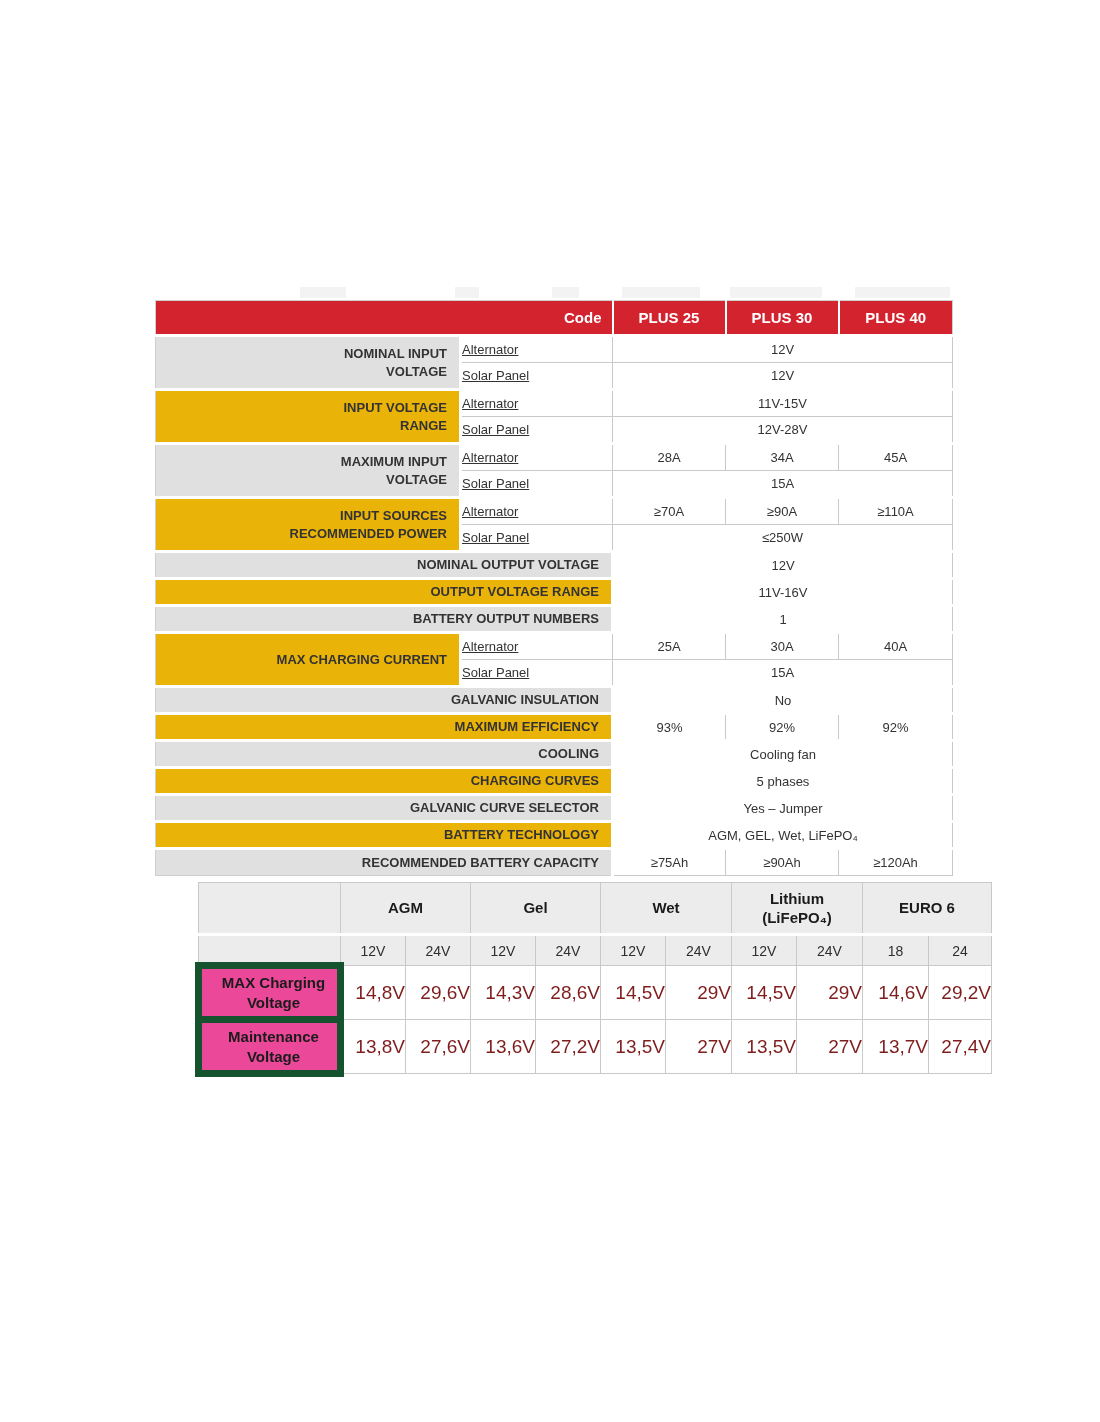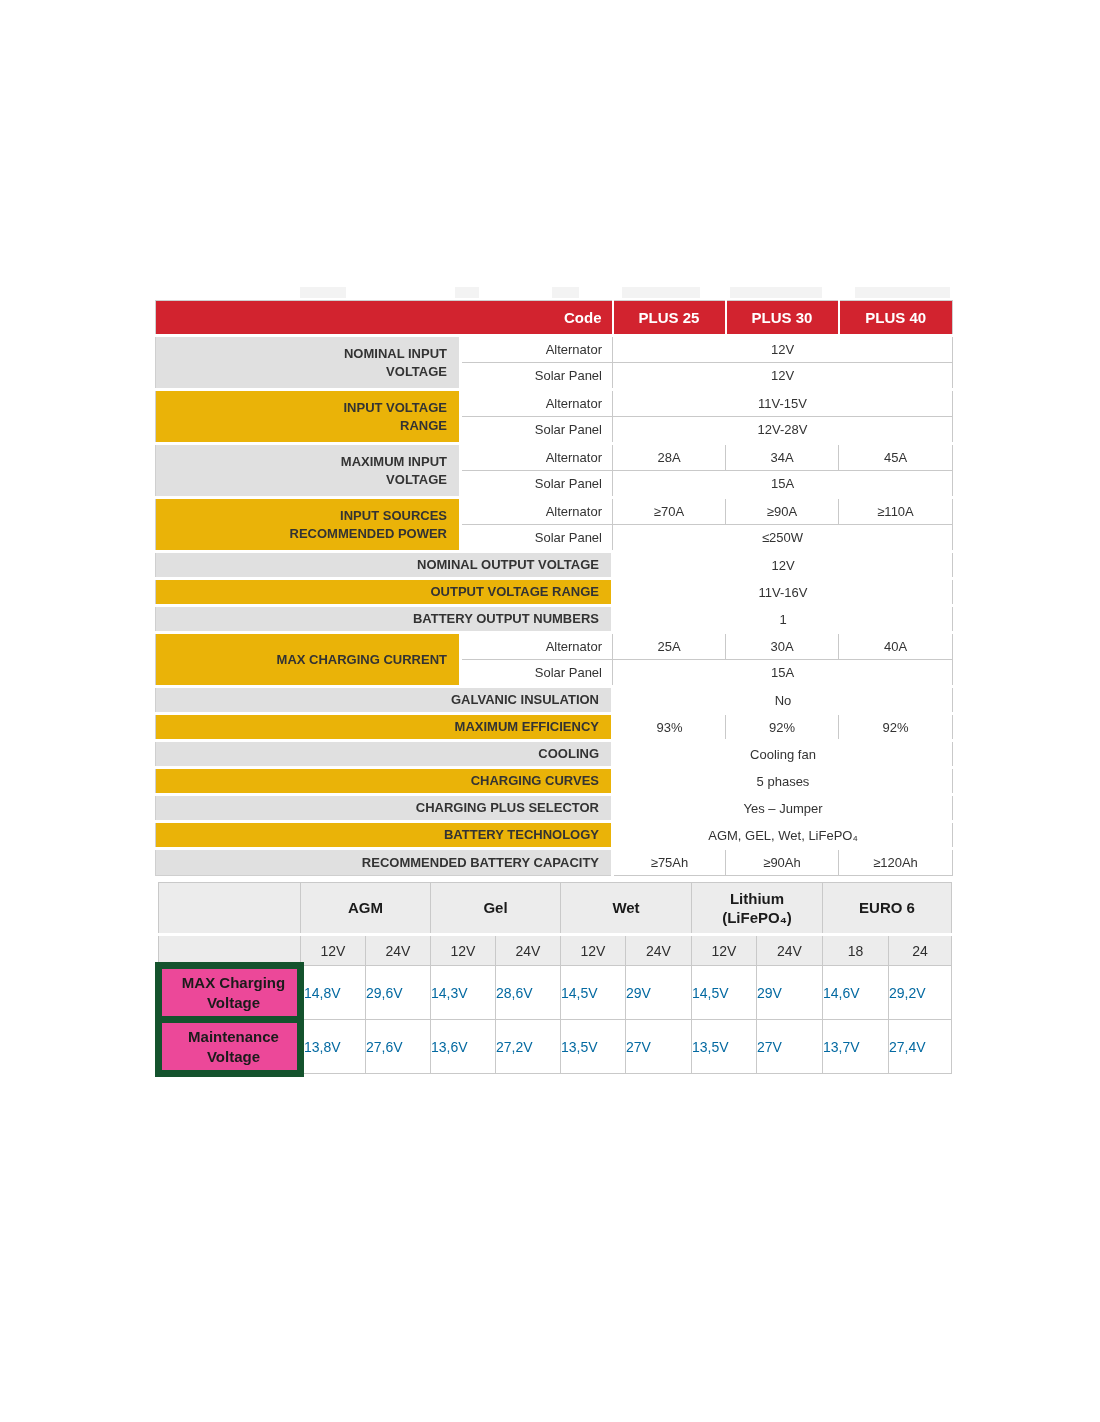--- a/index.html
+++ b/index.html
@@ -35,53 +35,53 @@
   .spec th.pcol { text-align: center; border-left: 2px solid #ffffff; }
   .spec td { height: 27px; font-size: 13px; vertical-align: middle; color: #333; }
   .lbl {
     background: #e0e0e0; font-weight: bold; color: #171717;
     text-align: right; padding-right: 12px; font-size: 15px;
     border-right: 3px solid #ffffff; line-height: 1.35;
   }
   tr.w .lbl { background: #eab308; }
   .lbl span { display: block; }
   .src {
-    text-align: right; padding-right: 10px;
-    border: 1px solid #c9c9c9; background: #ffffff; color: #3a3a3a;
+    padding-right: 10px;
+    border: 1px solid #c9c9c9; background: #ffffff; color: #3a3a3a; text-decoration: underline;
   }
   .val {
     text-align: center; border: 1px solid #c9c9c9;
     background: #ffffff; color: #3a3a3a;
   }
   .spec tr.grp > td { border-top: 3px solid #ffffff; }
 
   
-  .voltwrap { margin-top: 6px; }
+  .voltwrap { margin-top: 6px; margin-left: 40px; }
   .volt { border: 1px solid #cfcfcf; }
   .volt td { vertical-align: middle; overflow: hidden; }
   .corner { background: #ececec; border: 1px solid #c9c9c9; }
   .gh {
     background: #ececec; border: 1px solid #c9c9c9;
     font-weight: bold; font-size: 15px; text-align: center;
     color: #1b1b1b; height: 52px; line-height: 1.3;
   }
   .gh span { display: block; }
   .sh {
     background: #ececec; border: 1px solid #c9c9c9; border-top: 3px solid #ffffff;
     font-size: 14px; text-align: center; color: #2e2e2e; height: 31px;
   }
   .rl {
     border: 7px solid #14532d; font-weight: bold; font-size: 15px;
     text-align: center; padding-left: 8px; color: #1b1b1b;
     height: 54px; line-height: 1.3; background: #ec4899;
   }
   .rl span { display: block; }
   .dv {
-    border: 1px solid #c9c9c9; text-align: left; font-size: 14px;
-    color: #0369a1; height: 54px; background: #ffffff;
+    border: 1px solid #c9c9c9; text-align: right; font-size: 19px;
+    color: #7f1d1d; height: 54px; background: #ffffff;
   }
   .pink { border-bottom: 3px solid #e9b8b4; }
 </style>
 </head>
 <body>
 
 <div class="sheet">
 
   <div class="smudge sm1"></div>
   <div class="smudge sm2"></div>
@@ -205,21 +205,21 @@
       <td class="lbl" colspan="2">COOLING</td>
       <td class="val" colspan="3">Cooling fan</td>
     </tr>
 
     <tr class="grp w">
       <td class="lbl" colspan="2">CHARGING CURVES</td>
       <td class="val" colspan="3">5 phases</td>
     </tr>
 
     <tr class="grp g">
-      <td class="lbl" colspan="2">CHARGING PLUS SELECTOR</td>
+      <td class="lbl" colspan="2">GALVANIC CURVE SELECTOR</td>
       <td class="val" colspan="3">Yes – Jumper</td>
     </tr>
 
     <tr class="grp w">
       <td class="lbl" colspan="2">BATTERY TECHNOLOGY</td>
       <td class="val" colspan="3">AGM, GEL, Wet, LiFePO₄</td>
     </tr>
 
     <tr class="grp g">
       <td class="lbl" colspan="2">RECOMMENDED BATTERY CAPACITY</td>

